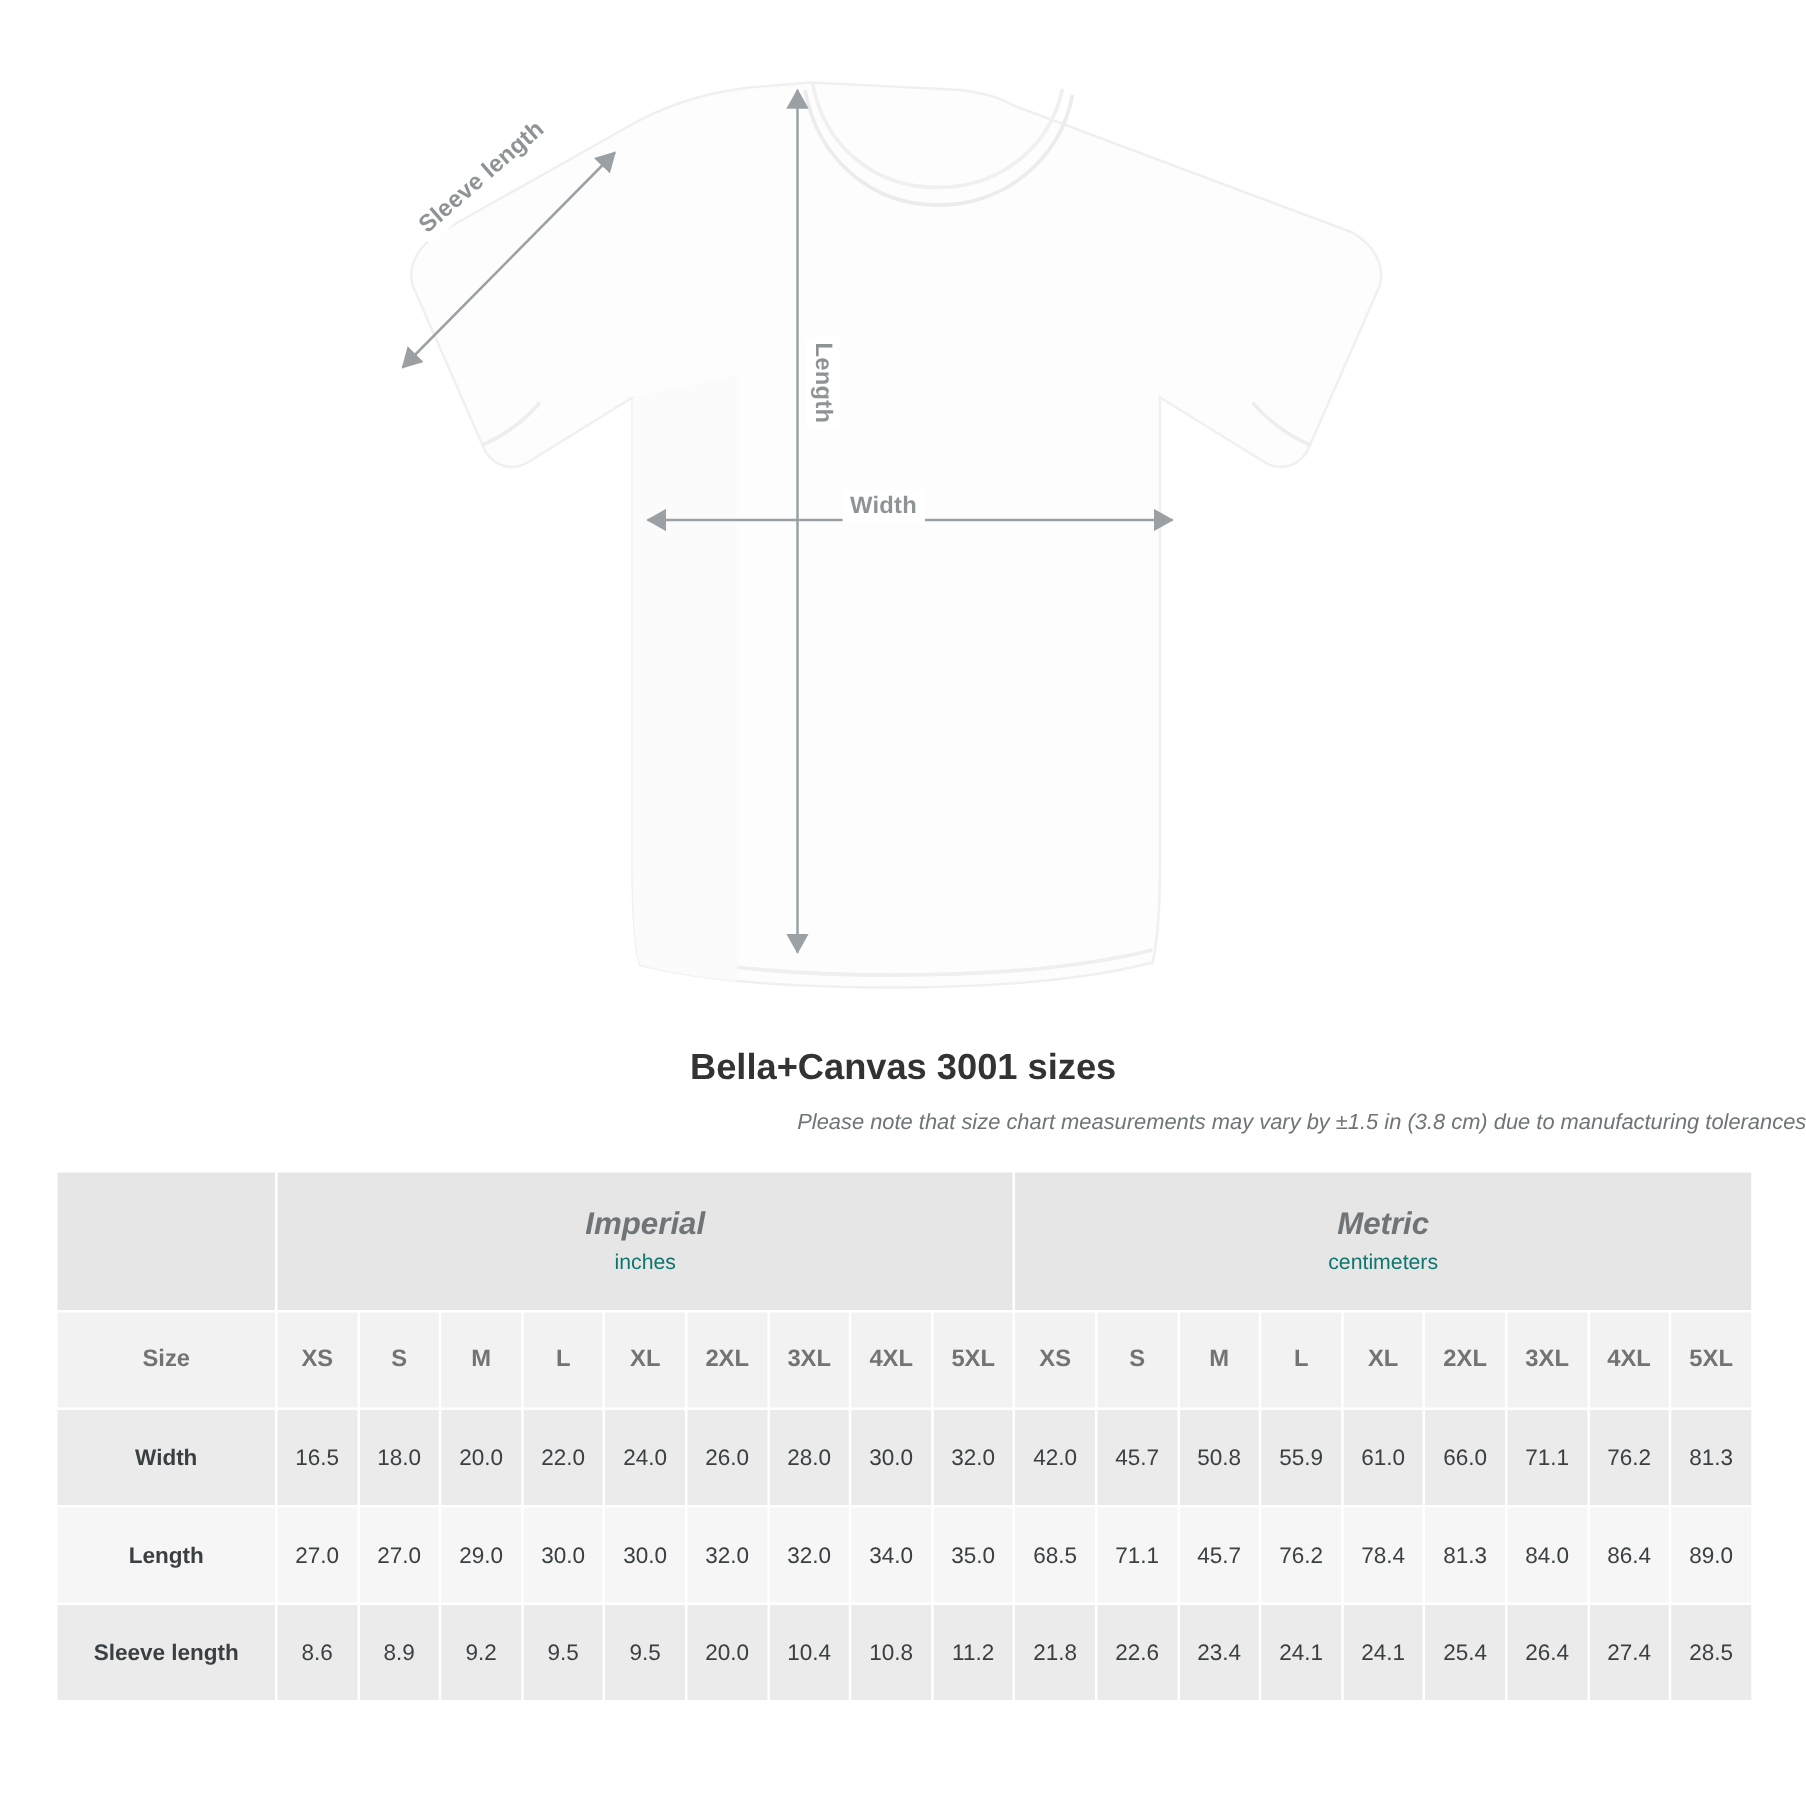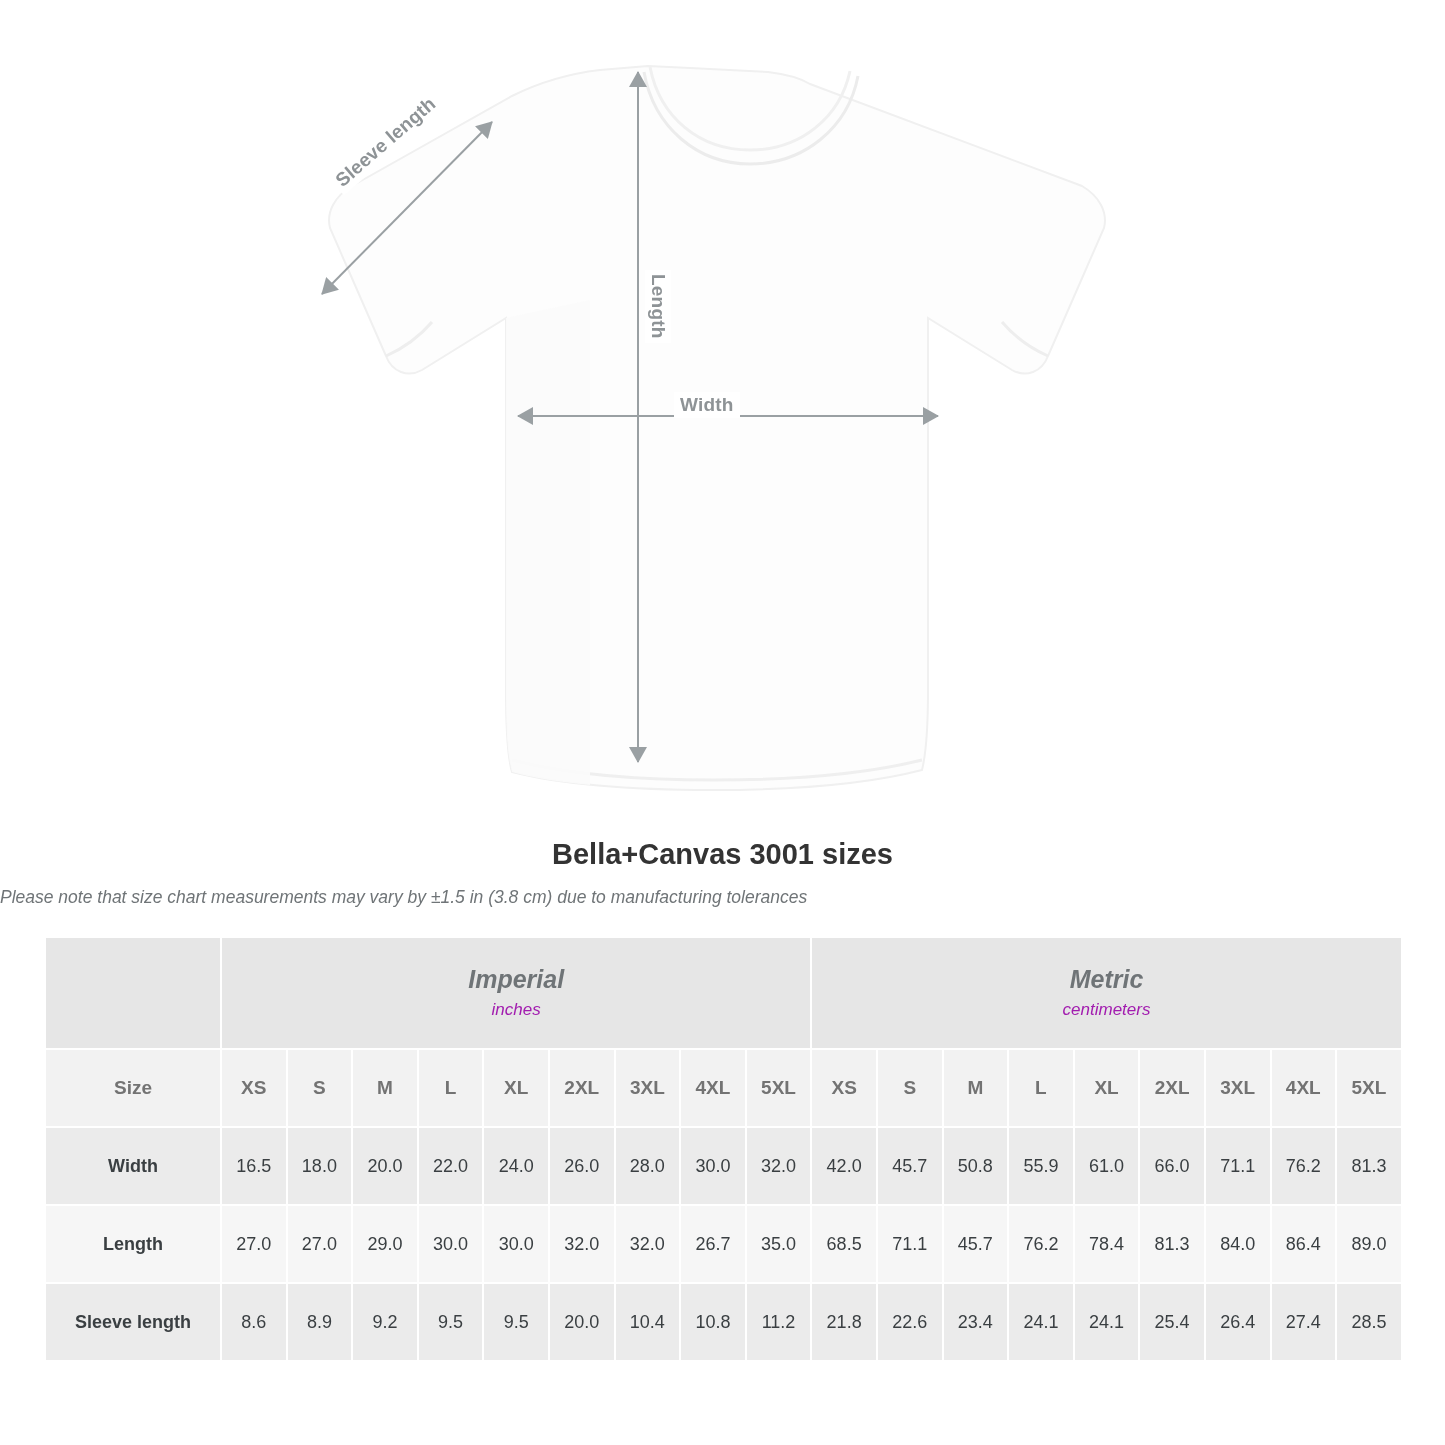--- a/index.html
+++ b/index.html
@@ -65,21 +65,21 @@
 
   
   .chart-title {
     text-align: center;
     font-size: 29px;
     font-weight: bold;
     color: #333333;
     margin: 18px 0 0 0;
   }
   .chart-note {
-    text-align: left;
+    text-align: right;
     font-size: 17.5px;
     font-style: italic;
     color: #6f7477;
     margin: 16px 0 0 0;
   }
 
   
   .table-wrap {
     margin: 28px 44px 0 44px;
   }
@@ -102,22 +102,21 @@
   }
   .unit-system {
     font-size: 25px;
     font-style: italic;
     font-weight: bold;
     color: #6f7477;
     line-height: 1.1;
   }
   .unit-sub {
     font-size: 17px;
-    font-style: italic;
-    color: #a21caf;
+    color: #0f766e;
     padding-top: 6px;
   }
   tr.head-row td {
     background: #f2f2f2;
     height: 76px;
     font-weight: bold;
     font-size: 19px;
     color: #737373;
   }
   tr.head-row td.corner {
@@ -271,21 +270,21 @@
 
         <tr class="band-b">
           <td class="rowlabel">Length</td>
           <td>27.0</td>
           <td>27.0</td>
           <td>29.0</td>
           <td>30.0</td>
           <td>30.0</td>
           <td>32.0</td>
           <td>32.0</td>
-          <td>26.7</td>
+          <td>34.0</td>
           <td>35.0</td>
           <td>68.5</td>
           <td>71.1</td>
           <td>45.7</td>
           <td>76.2</td>
           <td>78.4</td>
           <td>81.3</td>
           <td>84.0</td>
           <td>86.4</td>
           <td>89.0</td>

